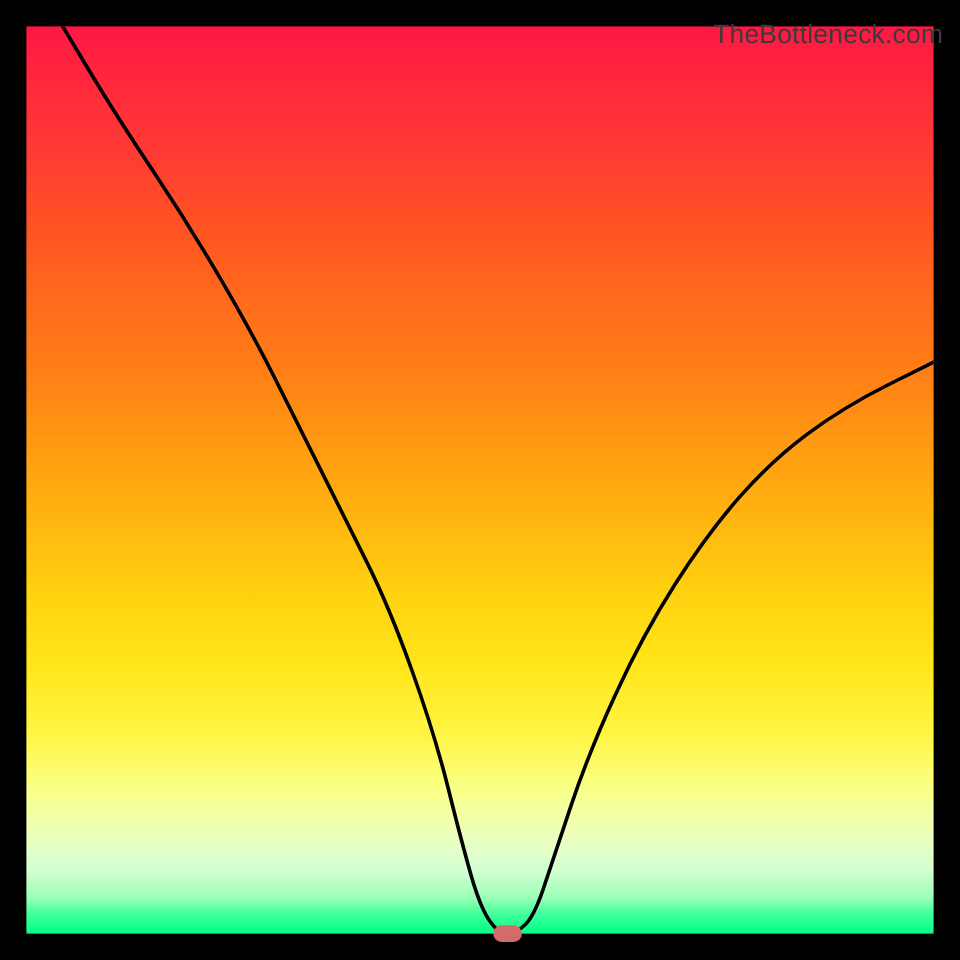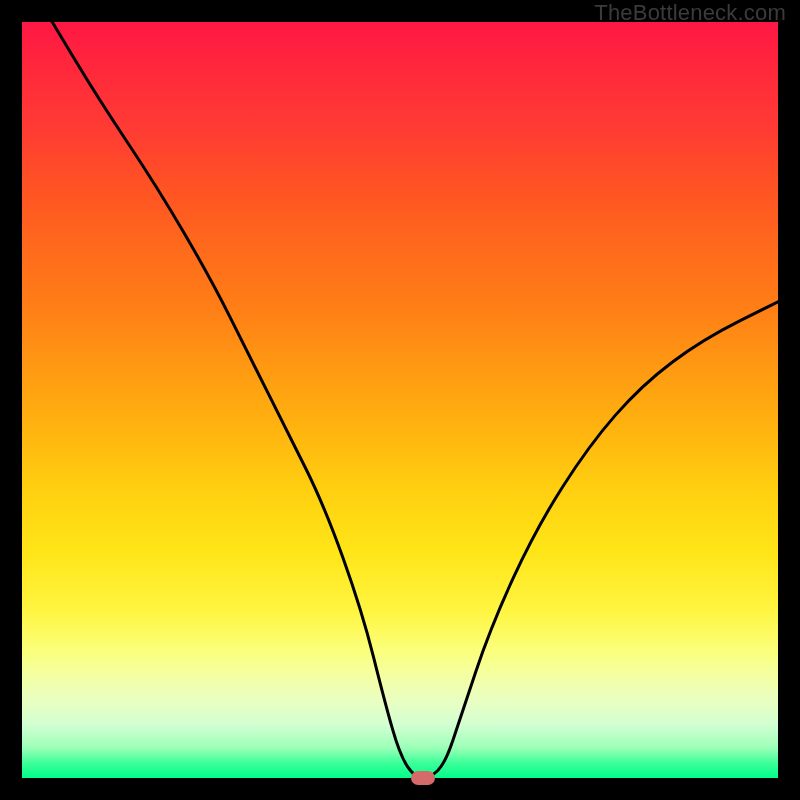--- a/index.html
+++ b/index.html
@@ -39,21 +39,21 @@
       #f3ffa8 87%,
       #e8ffc3 90%,
       #d2ffd2 93%,
       #9cffb7 96%,
       #3cff9a 98%,
       #00ff88 100%
     );
   }
   .watermark {
     position: absolute;
-    top: 0;
+    top: 16px;
     right: 14px;
     color: #3b3b3b;
     font-size: 22px;
     font-weight: 400;
     letter-spacing: 0.2px;
     white-space: nowrap;
   }
   svg.curve {
     position: absolute;
     inset: 0;

